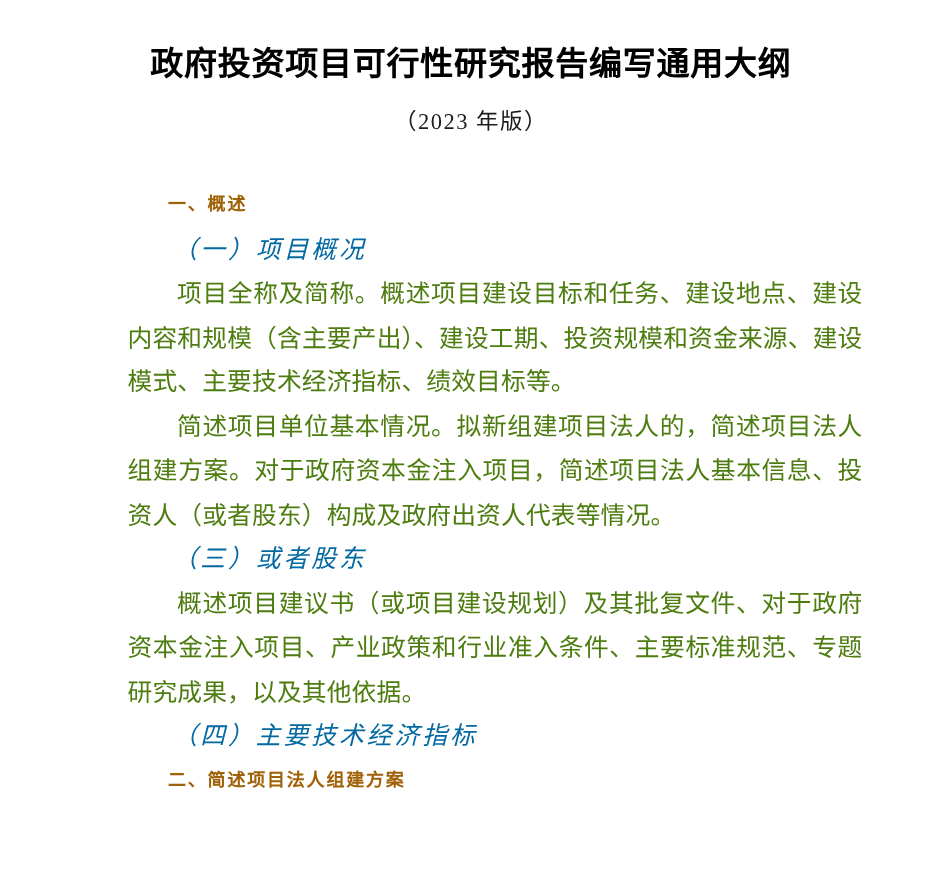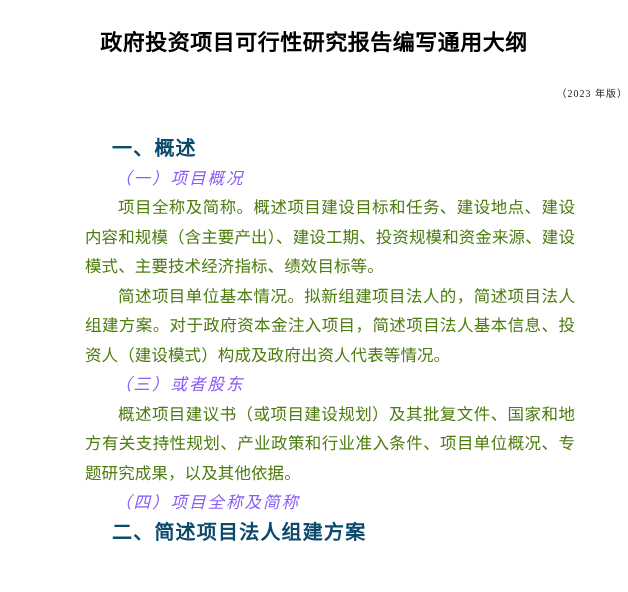--- a/index.html
+++ b/index.html
@@ -29,52 +29,51 @@
   }
   .doc-title {
     font-size: 22px;
     line-height: 30px;
     font-weight: bold;
     color: #000000;
     letter-spacing: 0.5px;
     font-family: Liberation Serif, serif;
   }
   .doc-subtitle {
-    margin-top: 24px;
-    font-size: 10px;
+    margin-top: 12px;
+    font-size: 15px;
     line-height: 24px;
     letter-spacing: 1px;
     color: #1c1c1c;
-    text-align: right;
   }
   
   .content {
     margin-left: 85px;
     width: 490px;
     margin-top: 28px;
   }
   .content > div {
     margin: 0;
   }
   .h1-block {
     font-family: "Liberation Sans", "DejaVu Sans", sans-serif;
     font-weight: bold;
-    font-size: 20px;
+    font-size: 12px;
     line-height: 29.5px;
     letter-spacing: 1.2px;
-    color: #0c4a6e;
+    color: #a16207;
     text-indent: 27px;
   }
   .h2-block {
     font-family: "Liberation Serif", "DejaVu Serif", serif;
     font-style: italic;
     font-size: 16.5px;
     line-height: 29.5px;
     letter-spacing: 2px;
-    color: #8b5cf6;
+    color: #0369a1;
     text-indent: 30px;
   }
   .p-block {
     font-size: 16.5px;
     line-height: 29.5px;
     letter-spacing: 0.1px;
     color: #4d7c0f;
     text-indent: 33px;
     text-align: justify;
     text-justify: inter-character;
@@ -87,20 +86,20 @@
 
   <div class="doc-header">
     <div class="doc-title">政府投资项目可行性研究报告编写通用大纲</div>
     <div class="doc-subtitle">（2023 年版）</div>
   </div>
 
   <div class="content">
     <div class="h1-block">一、概述</div>
     <div class="h2-block">（一）项目概况</div>
     <div class="p-block">项目全称及简称。概述项目建设目标和任务、建设地点、建设内容和规模（含主要产出）、建设工期、投资规模和资金来源、建设模式、主要技术经济指标、绩效目标等。</div>
-    <div class="p-block">简述项目单位基本情况。拟新组建项目法人的，简述项目法人组建方案。对于政府资本金注入项目，简述项目法人基本信息、投资人（建设模式）构成及政府出资人代表等情况。</div>
+    <div class="p-block">简述项目单位基本情况。拟新组建项目法人的，简述项目法人组建方案。对于政府资本金注入项目，简述项目法人基本信息、投资人（或者股东）构成及政府出资人代表等情况。</div>
     <div class="h2-block">（三）或者股东</div>
-    <div class="p-block">概述项目建议书（或项目建设规划）及其批复文件、国家和地方有关支持性规划、产业政策和行业准入条件、项目单位概况、专题研究成果，以及其他依据。</div>
-    <div class="h2-block">（四）项目全称及简称</div>
+    <div class="p-block">概述项目建议书（或项目建设规划）及其批复文件、对于政府资本金注入项目、产业政策和行业准入条件、主要标准规范、专题研究成果，以及其他依据。</div>
+    <div class="h2-block">（四）主要技术经济指标</div>
     <div class="h1-block">二、简述项目法人组建方案</div>
   </div>
 
 </div>
 
 </body></html>

